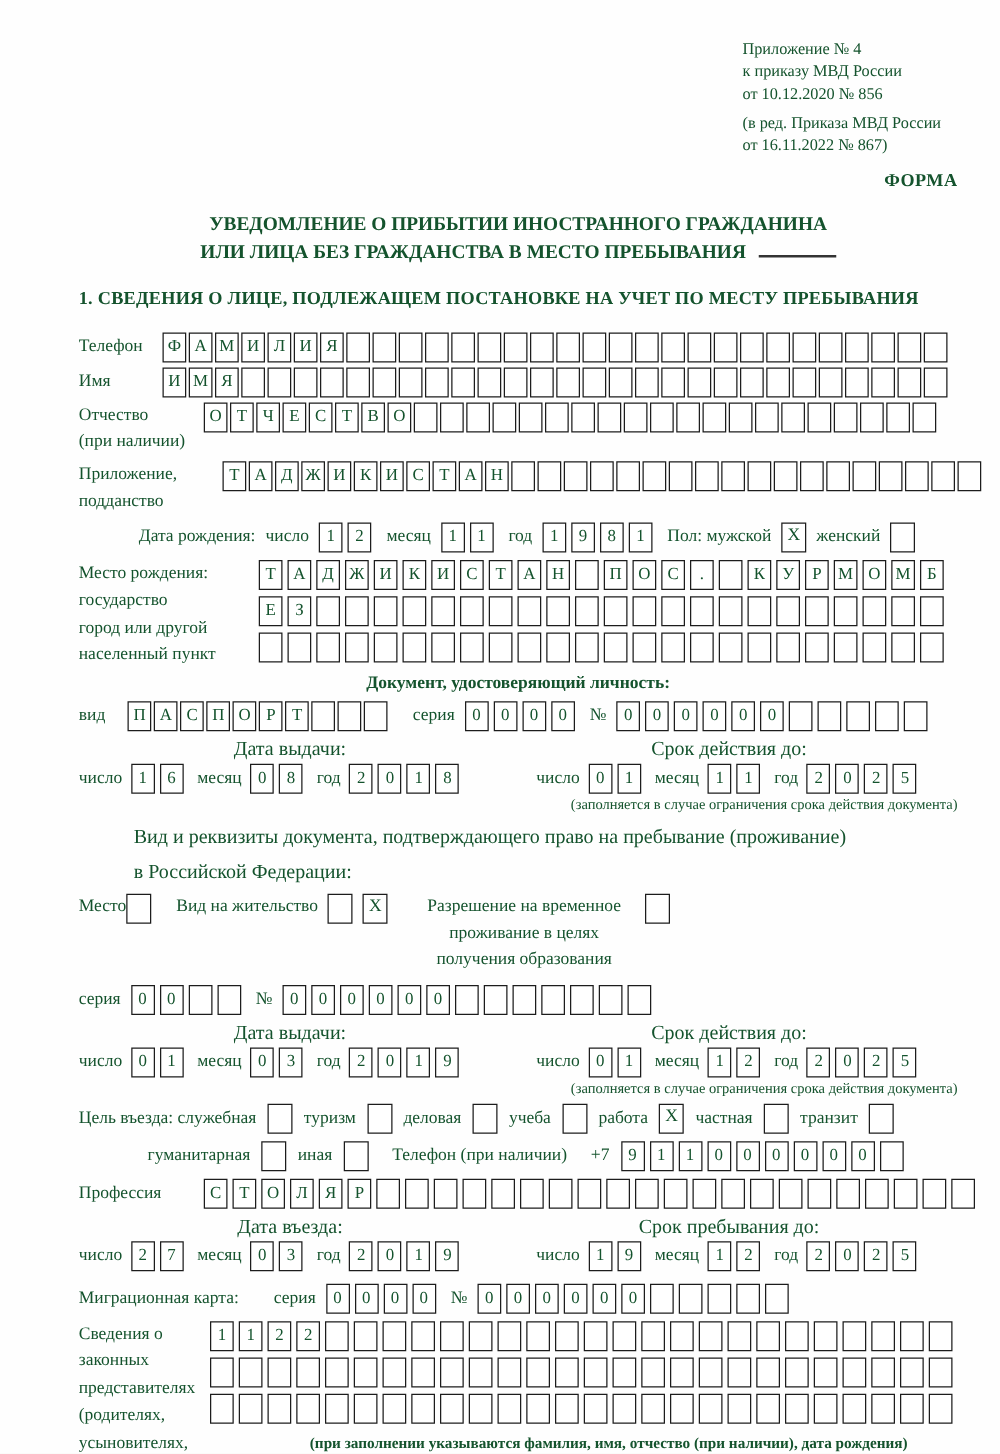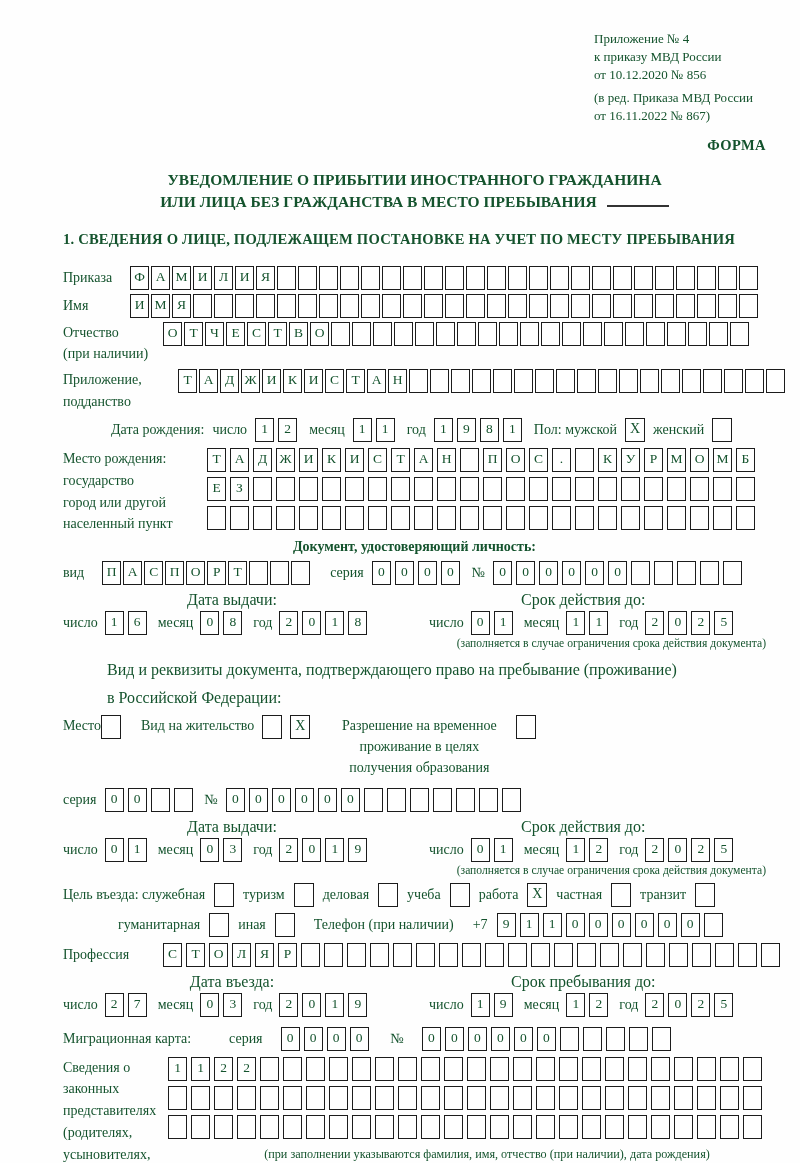--- a/index.html
+++ b/index.html
@@ -63,21 +63,21 @@
   <div class="title">
     <div>УВЕДОМЛЕНИЕ О ПРИБЫТИИ ИНОСТРАННОГО ГРАЖДАНИНА</div>
     <div><span>ИЛИ ЛИЦА БЕЗ ГРАЖДАНСТВА В МЕСТО ПРЕБЫВАНИЯ</span><span class="title-underline"></span></div>
   </div>
 
   <div class="sec-heading">1. СВЕДЕНИЯ О ЛИЦЕ, ПОДЛЕЖАЩЕМ ПОСТАНОВКЕ НА УЧЕТ ПО МЕСТУ ПРЕБЫВАНИЯ</div>
 
   <div class="form-body">
 
     <div class="row">
-      <span class="lab w67">Приказа</span>
+      <span class="lab w67">Телефон</span>
       <span class="bxg"><span class="box">Ф</span><span class="box">А</span><span class="box">М</span><span class="box">И</span><span class="box">Л</span><span class="box">И</span><span class="box">Я</span><span class="box"></span><span class="box"></span><span class="box"></span><span class="box"></span><span class="box"></span><span class="box"></span><span class="box"></span><span class="box"></span><span class="box"></span><span class="box"></span><span class="box"></span><span class="box"></span><span class="box"></span><span class="box"></span><span class="box"></span><span class="box"></span><span class="box"></span><span class="box"></span><span class="box"></span><span class="box"></span><span class="box"></span><span class="box"></span><span class="box"></span></span>
     </div>
 
     <div class="row">
       <span class="lab w67">Имя</span>
       <span class="bxg"><span class="box">И</span><span class="box">М</span><span class="box">Я</span><span class="box"></span><span class="box"></span><span class="box"></span><span class="box"></span><span class="box"></span><span class="box"></span><span class="box"></span><span class="box"></span><span class="box"></span><span class="box"></span><span class="box"></span><span class="box"></span><span class="box"></span><span class="box"></span><span class="box"></span><span class="box"></span><span class="box"></span><span class="box"></span><span class="box"></span><span class="box"></span><span class="box"></span><span class="box"></span><span class="box"></span><span class="box"></span><span class="box"></span><span class="box"></span><span class="box"></span></span>
     </div>
 
     <div class="row top">
       <span class="lab w100 lab2">
@@ -256,39 +256,39 @@
           <span>число</span>
           <span class="bxg d"><span class="box">1</span><span class="box">9</span></span>
           <span>месяц</span>
           <span class="bxg d"><span class="box">1</span><span class="box">2</span></span>
           <span>год</span>
           <span class="bxg d"><span class="box">2</span><span class="box">0</span><span class="box">2</span><span class="box">5</span></span>
         </div>
       </div>
     </div>
 
-    <div class="row mt10" style="gap:18px;">
+    <div class="row mt10" style="gap:8px;">
       <span>Миграционная карта:</span>
       <span class="gap20">серия</span>
       <span class="bxg d"><span class="box">0</span><span class="box">0</span><span class="box">0</span><span class="box">0</span></span>
       <span>№</span>
       <span class="bxg d"><span class="box">0</span><span class="box">0</span><span class="box">0</span><span class="box">0</span><span class="box">0</span><span class="box">0</span><span class="box"></span><span class="box"></span><span class="box"></span><span class="box"></span><span class="box"></span></span>
     </div>
 
     <div class="row top mt6">
       <span class="lab w105 lab2">
         <div>Сведения о</div>
         <div>законных</div>
         <div>представителях</div>
         <div>(родителях,</div>
         <div>усыновителях,</div>
         <div>попечителях)</div>
       </span>
       <span class="stack">
         <span class="bxg d"><span class="box">1</span><span class="box">1</span><span class="box">2</span><span class="box">2</span><span class="box"></span><span class="box"></span><span class="box"></span><span class="box"></span><span class="box"></span><span class="box"></span><span class="box"></span><span class="box"></span><span class="box"></span><span class="box"></span><span class="box"></span><span class="box"></span><span class="box"></span><span class="box"></span><span class="box"></span><span class="box"></span><span class="box"></span><span class="box"></span><span class="box"></span><span class="box"></span><span class="box"></span><span class="box"></span></span>
         <span class="bxg d"><span class="box"></span><span class="box"></span><span class="box"></span><span class="box"></span><span class="box"></span><span class="box"></span><span class="box"></span><span class="box"></span><span class="box"></span><span class="box"></span><span class="box"></span><span class="box"></span><span class="box"></span><span class="box"></span><span class="box"></span><span class="box"></span><span class="box"></span><span class="box"></span><span class="box"></span><span class="box"></span><span class="box"></span><span class="box"></span><span class="box"></span><span class="box"></span><span class="box"></span><span class="box"></span></span>
         <span class="bxg d"><span class="box"></span><span class="box"></span><span class="box"></span><span class="box"></span><span class="box"></span><span class="box"></span><span class="box"></span><span class="box"></span><span class="box"></span><span class="box"></span><span class="box"></span><span class="box"></span><span class="box"></span><span class="box"></span><span class="box"></span><span class="box"></span><span class="box"></span><span class="box"></span><span class="box"></span><span class="box"></span><span class="box"></span><span class="box"></span><span class="box"></span><span class="box"></span><span class="box"></span><span class="box"></span></span>
-        <div class="rep-note" style="padding-left:40px;">(при заполнении указываются фамилия, имя, отчество (при наличии), дата рождения)</div>
+        <div class="rep-note" style="padding-left:40px;font-weight:bold;">(при заполнении указываются фамилия, имя, отчество (при наличии), дата рождения)</div>
       </span>
     </div>
 
   </div>
 </div>
 
 </body></html>

